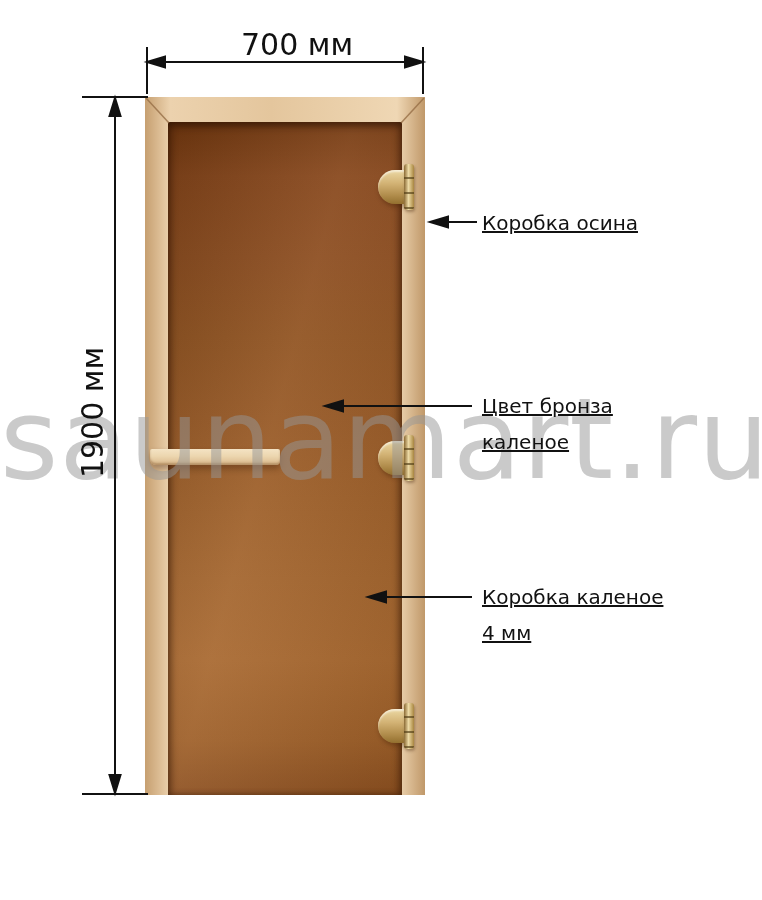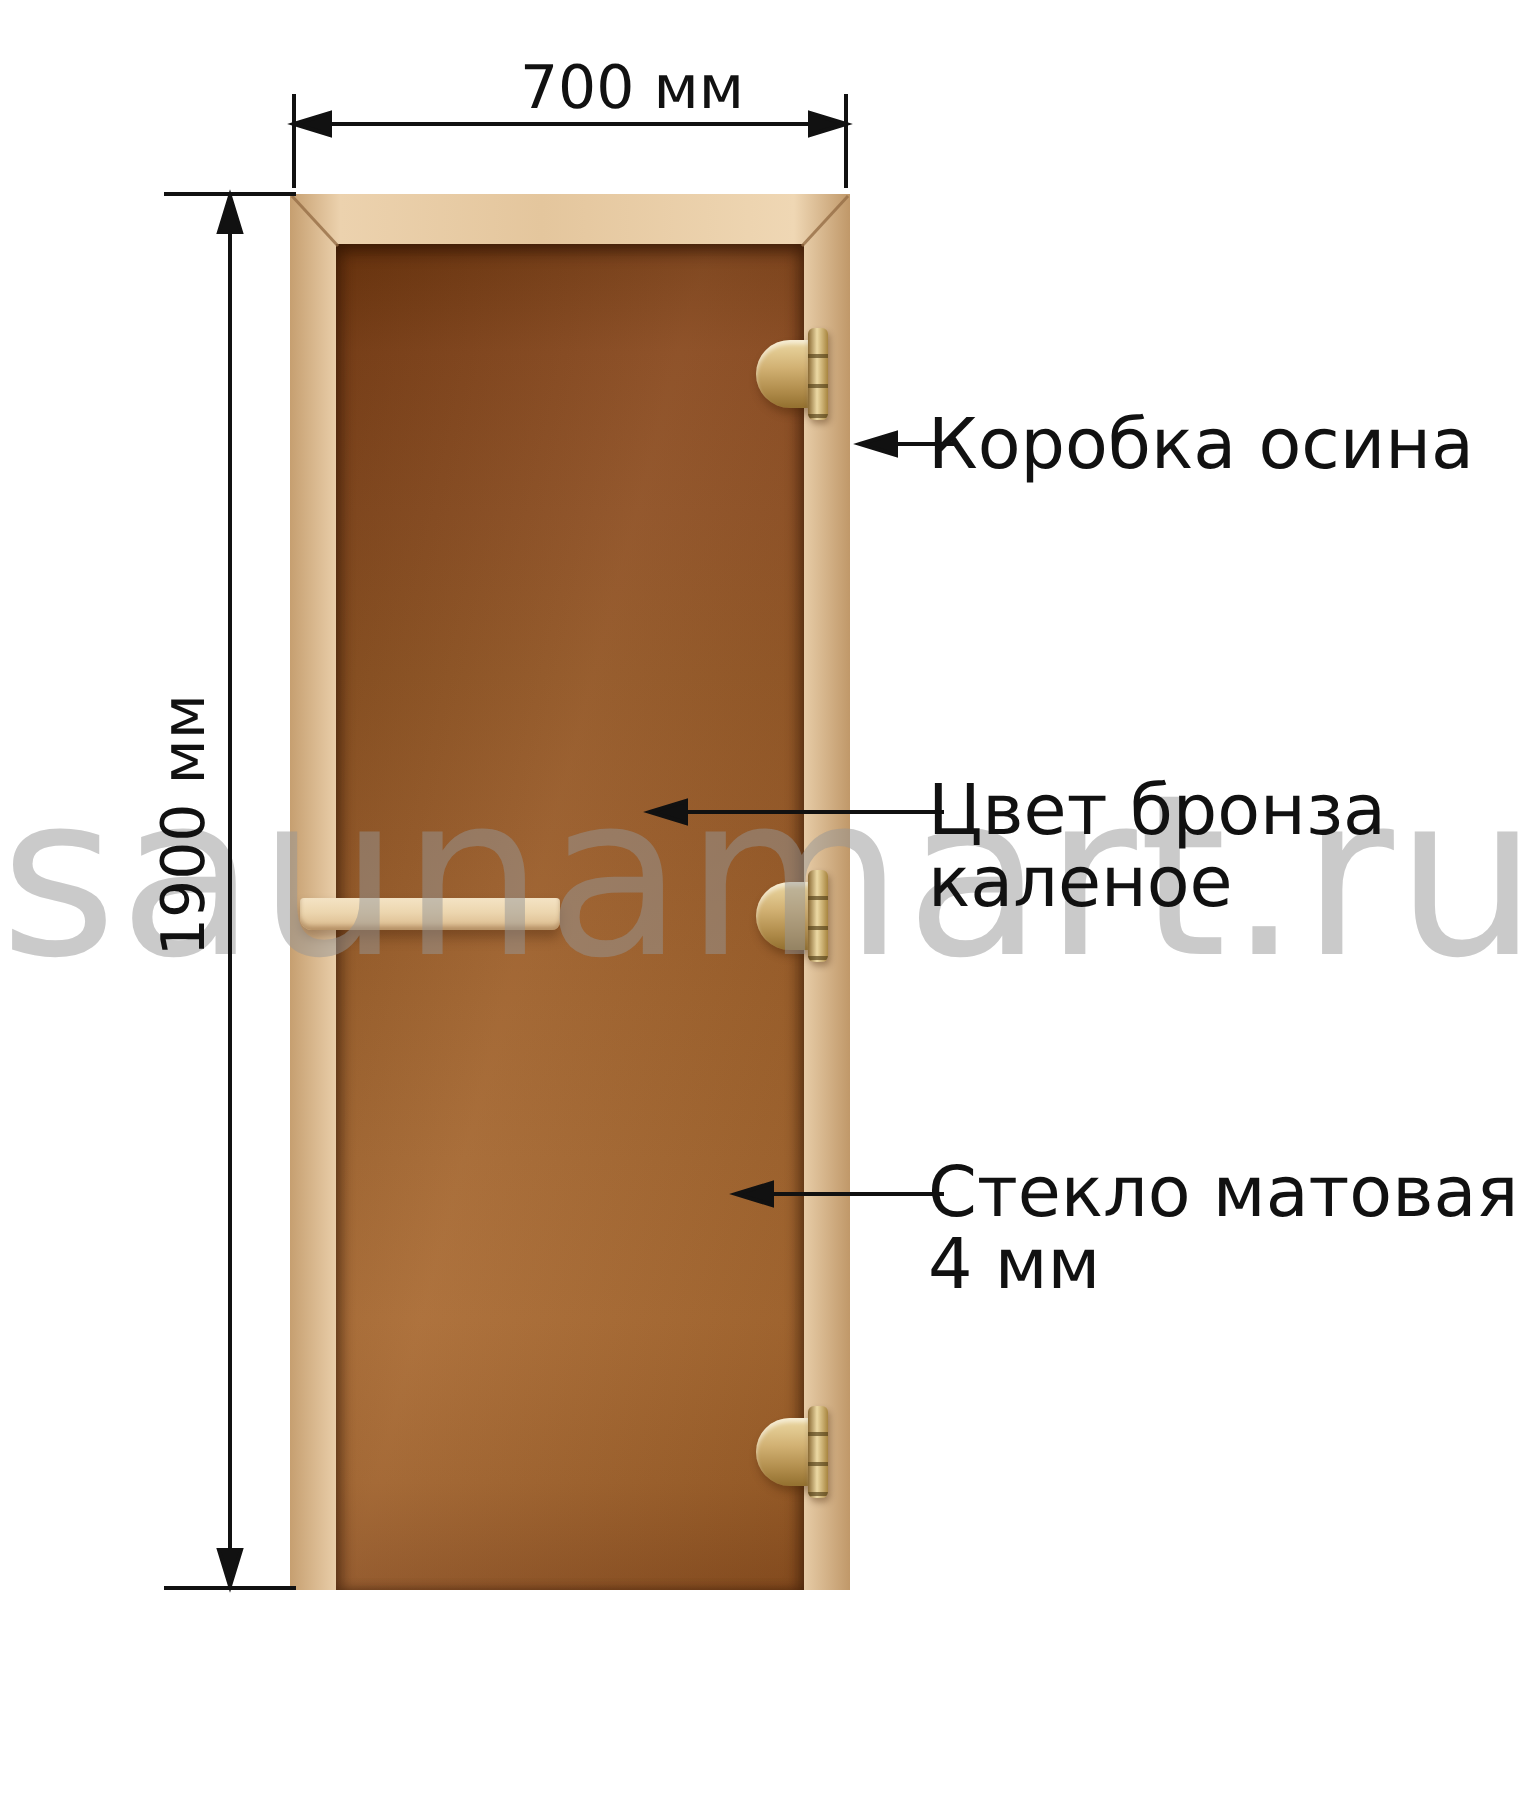--- a/index.html
+++ b/index.html
@@ -60,29 +60,29 @@
     color:rgba(150,150,150,.50);
     text-align:center;white-space:nowrap;z-index:2;
     user-select:none;
   }
 
   
   svg.overlay{position:absolute;left:0;top:0;z-index:3;}
 
   
   .dim-label{position:absolute;font-size:30px;line-height:1.1;z-index:4;white-space:nowrap;}
-  .dim-width{left:222px;top:28px;width:150px;text-align:right;}
+  .dim-width{left:222px;top:28px;width:150px;text-align:center;}
   .dim-height{
     left:93px;top:412px;width:0;height:0;
     display:flex;align-items:center;justify-content:center;overflow:visible;
   }
   .dim-height span{
     transform:rotate(-90deg);transform-origin:center;display:block;white-space:nowrap;
   }
-  .callout{position:absolute;left:464px;font-size:35px;line-height:36px;z-index:4;white-space:nowrap;}
+  .callout{position:absolute;left:482px;font-size:20px;line-height:36px;z-index:4;white-space:nowrap;text-decoration:underline;}
   .callout.c-frame{top:205px;}
   .callout.c-color{top:388px;}
   .callout.c-glass{top:579px;}
 </style>
 </head>
 <body>
 
 <div class="stage">
 
   <div class="door">
@@ -139,17 +139,17 @@
   </div>
 
   <div class="callout c-frame">
     <div>Коробка осина</div>
   </div>
   <div class="callout c-color">
     <div>Цвет бронза</div>
     <div>каленое</div>
   </div>
   <div class="callout c-glass">
-    <div>Стекло матовая</div>
+    <div>Коробка каленое</div>
     <div>4 мм</div>
   </div>
 
 </div>
 
 </body></html>

